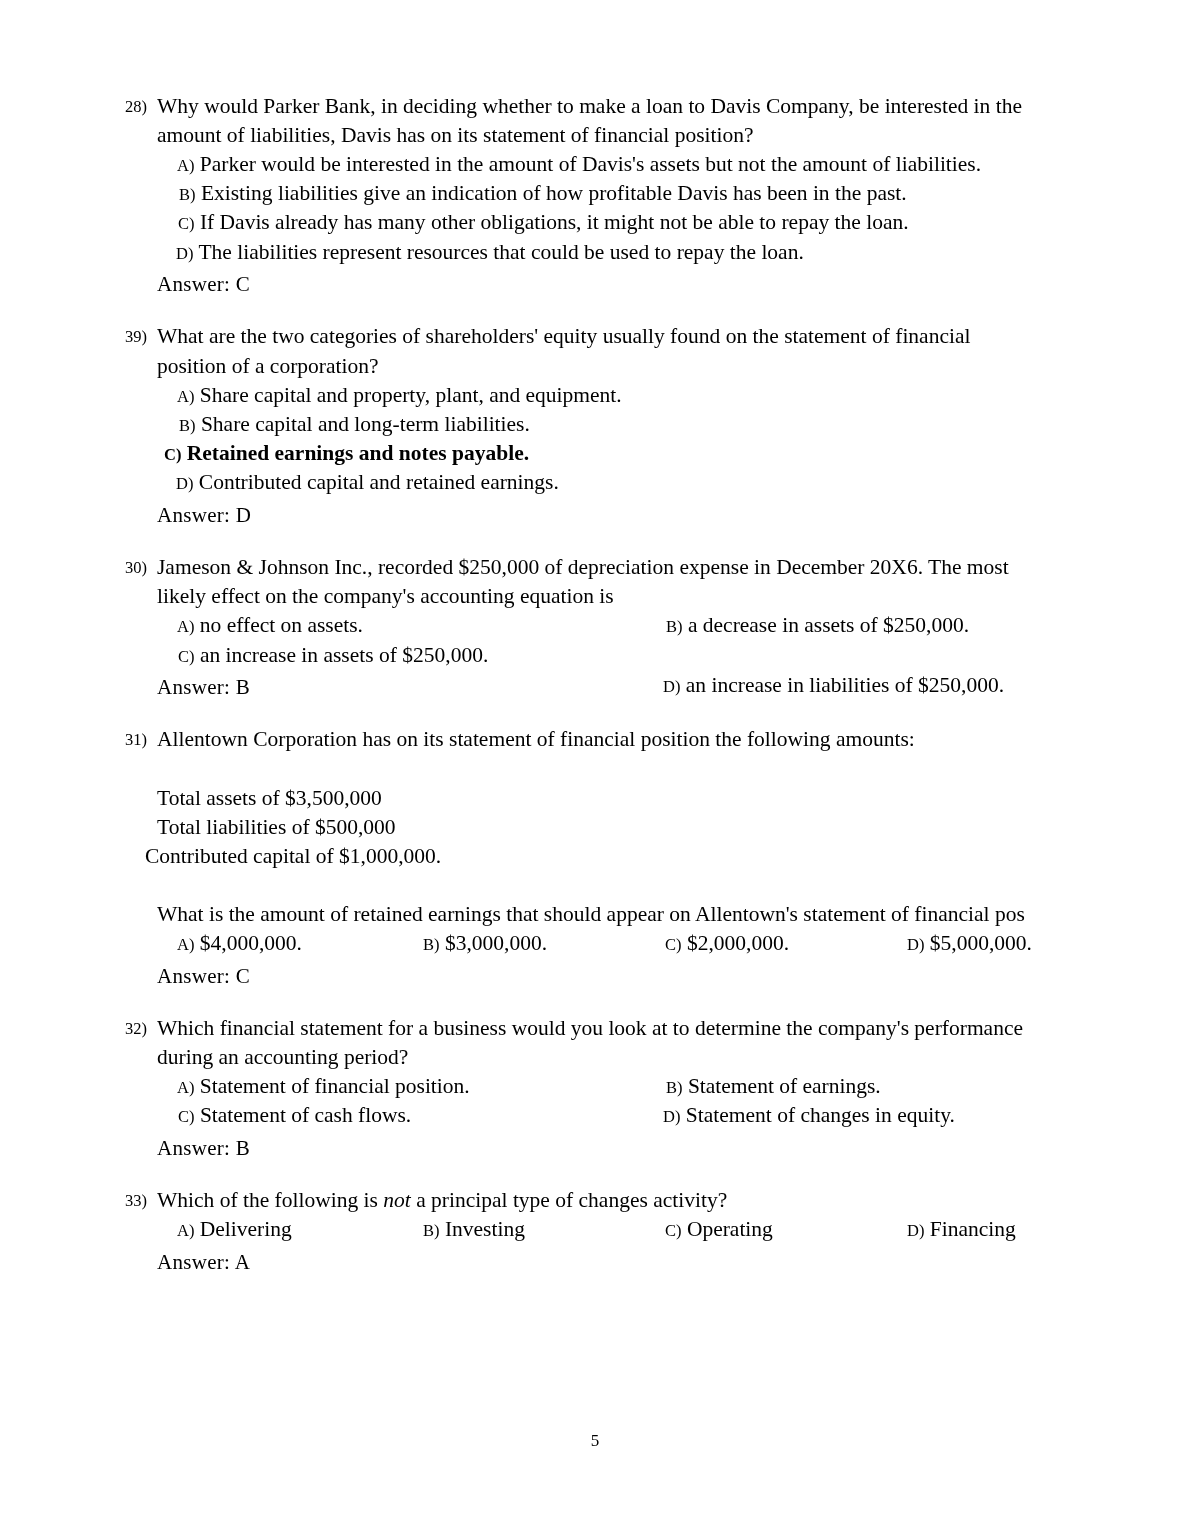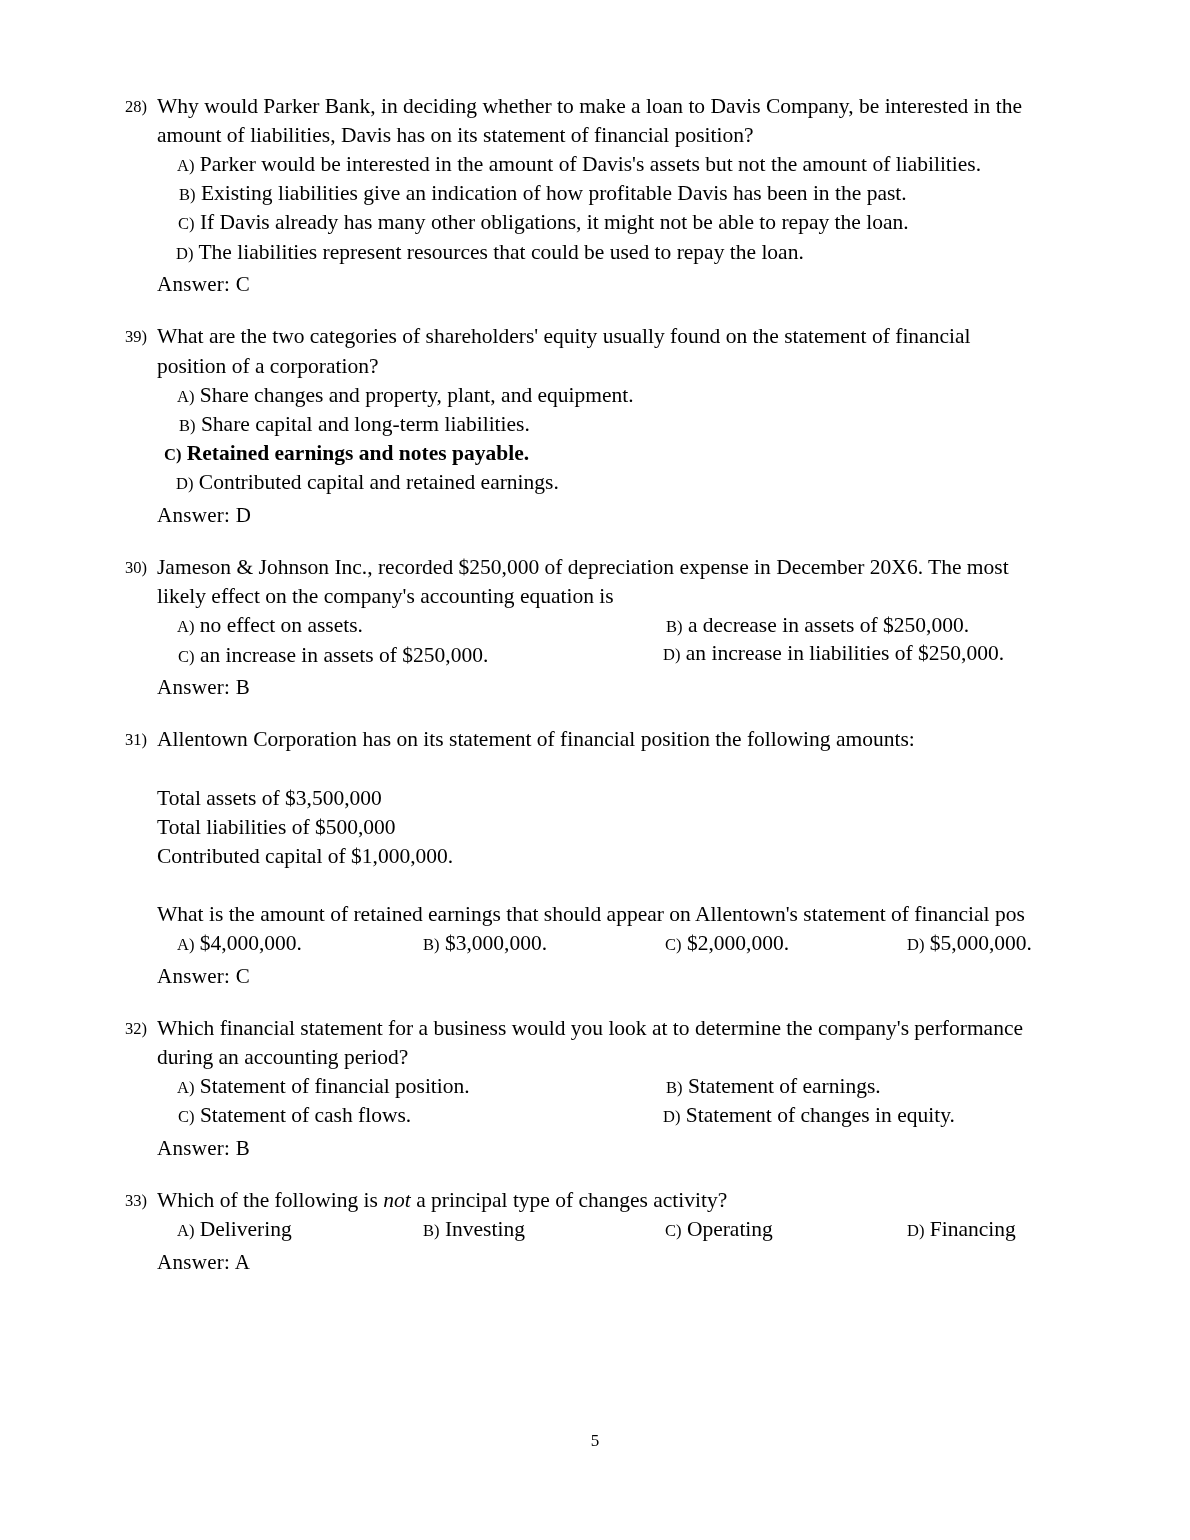--- a/index.html
+++ b/index.html
@@ -74,48 +74,48 @@
     <span class="line" style="left:176px; top:239px;"><span class="letter">D)</span> <span>The liabilities represent resources that could be used to repay the loan.</span></span>
 
     <span class="answer" style="left:157px; top:272px;">Answer: C</span>
   </div>
 
   <div class="q">
     <span class="num" style="left:125px; top:324px;">39)</span>
     <span class="line" style="left:157px; top:323px;">What are the two categories of shareholders' equity usually found on the statement of financial</span>
     <span class="line" style="left:157px; top:353px;">position of a corporation?</span>
 
-    <span class="line" style="left:177px; top:382px;"><span class="letter">A)</span> <span>Share changes and property, plant, and equipment.</span></span>
+    <span class="line" style="left:177px; top:382px;"><span class="letter">A)</span> <span>Share capital and property, plant, and equipment.</span></span>
     <span class="line" style="left:179px; top:411px;"><span class="letter">B)</span> <span>Share capital and long-term liabilities.</span></span>
     <span class="line" style="left:164px; top:440px;font-weight:bold;"><span class="letter">C)</span> <span>Retained earnings and notes payable.</span></span>
     <span class="line" style="left:176px; top:469px;"><span class="letter">D)</span> <span>Contributed capital and retained earnings.</span></span>
 
     <span class="answer" style="left:157px; top:503px;">Answer: D</span>
   </div>
 
   <div class="q">
     <span class="num" style="left:125px; top:555px;">30)</span>
     <span class="line" style="left:157px; top:546px;margin-top:8px;">Jameson &amp; Johnson Inc., recorded $250,000 of depreciation expense in December 20X6. The most</span>
     <span class="line" style="left:157px; top:583px;">likely effect on the company's accounting equation is</span>
 
     <span class="line" style="left:177px; top:612px;"><span class="letter">A)</span> <span>no effect on assets.</span></span>
     <span class="line" style="left:666px; top:612px;"><span class="letter">B)</span> <span>a decrease in assets of $250,000.</span></span>
     <span class="line" style="left:178px; top:642px;"><span class="letter">C)</span> <span>an increase in assets of $250,000.</span></span>
-    <span class="line" style="left:663px; top:640px;"><span class="letter">D)</span> <span>an increase in liabilities of $250,000.</span></span>
+    <span class="line" style="left:663px; top:672px;"><span class="letter">D)</span> <span>an increase in liabilities of $250,000.</span></span>
 
     <span class="answer" style="left:157px; top:675px;">Answer: B</span>
   </div>
 
   <div class="q">
     <span class="num" style="left:125px; top:727px;">31)</span>
     <span class="line" style="left:157px; top:726px;">Allentown Corporation has on its statement of financial position the following amounts:</span>
 
     <span class="line" style="left:157px; top:785px;">Total assets of $3,500,000</span>
     <span class="line" style="left:157px; top:814px;">Total liabilities of $500,000</span>
-    <span class="line" style="left:157px; top:843px;">Contributed capital of $1,000,000.</span>
+    <span class="line" style="left:145px; top:843px;">Contributed capital of $1,000,000.</span>
 
     <span class="line" style="left:157px; top:901px;">What is the amount of retained earnings that should appear on Allentown's statement of financial pos</span>
 
     <span class="line" style="left:177px; top:930px;"><span class="letter">A)</span> <span>$4,000,000.</span></span>
     <span class="line" style="left:423px; top:930px;"><span class="letter">B)</span> <span>$3,000,000.</span></span>
     <span class="line" style="left:665px; top:930px;"><span class="letter">C)</span> <span>$2,000,000.</span></span>
     <span class="line" style="left:907px; top:930px;"><span class="letter">D)</span> <span>$5,000,000.</span></span>
 
     <span class="answer" style="left:157px; top:964px;">Answer: C</span>
   </div>

